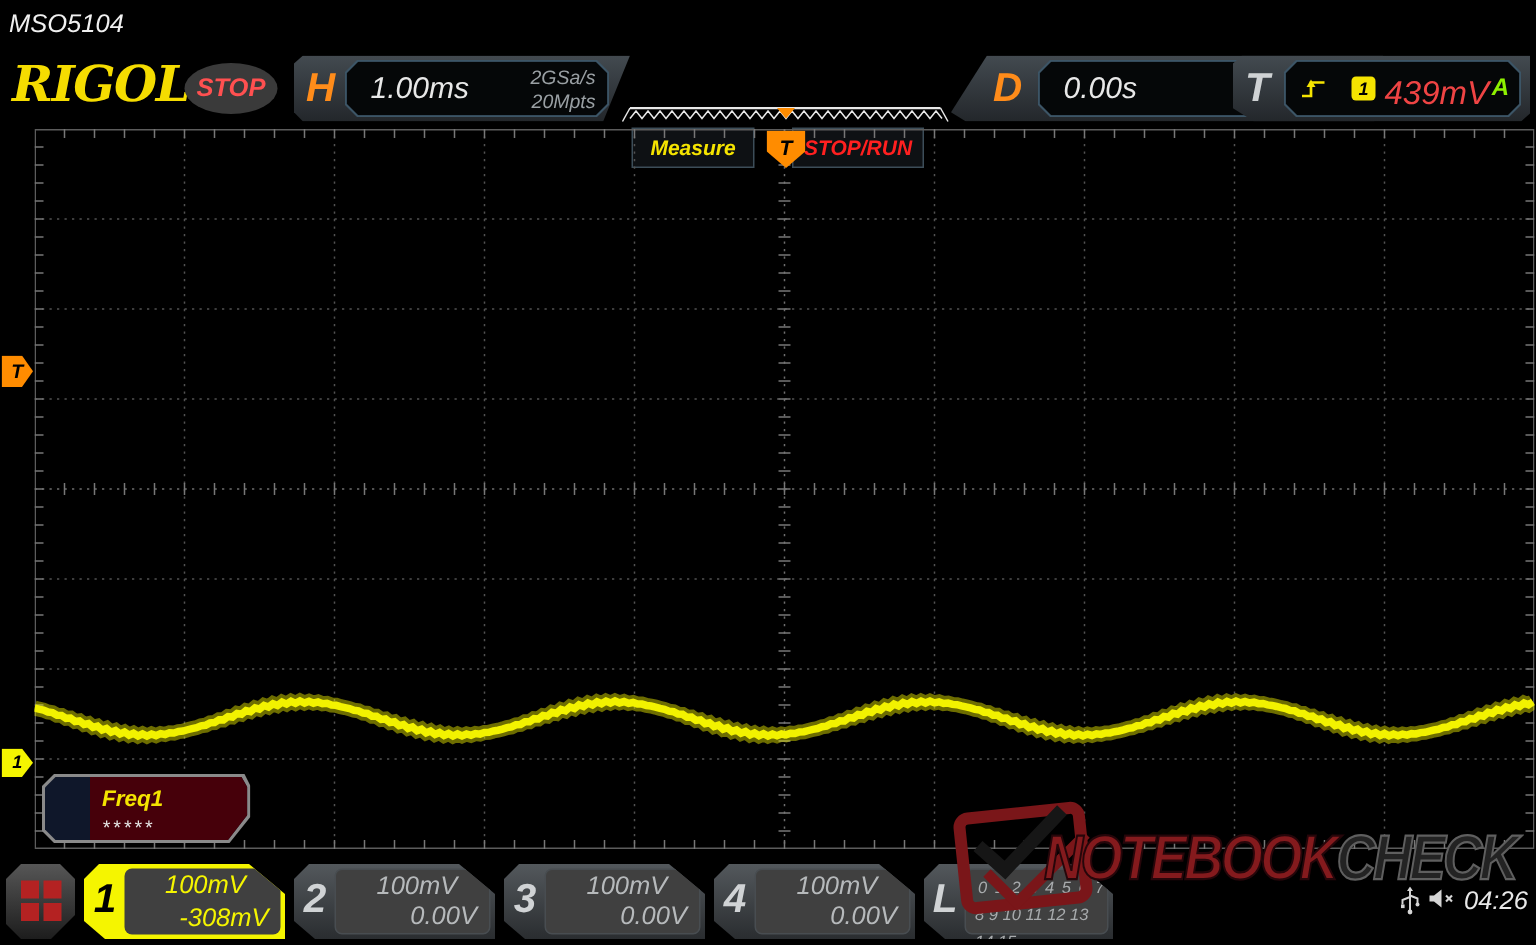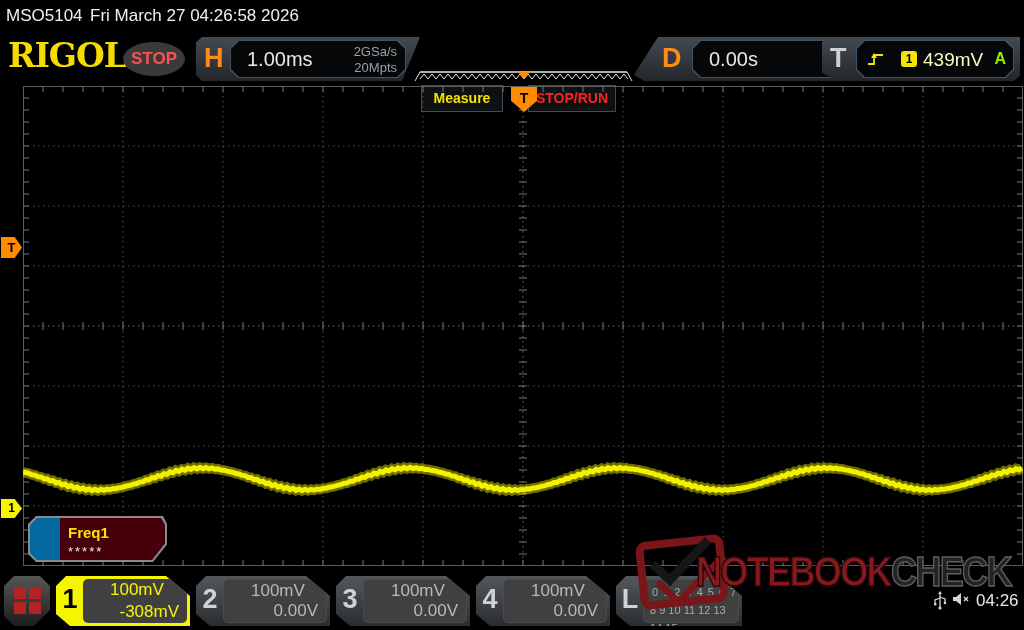--- a/index.html
+++ b/index.html
@@ -1,17 +1,17 @@
 <!DOCTYPE html>
 <html><head>
 <meta charset="utf-8">
 <style>
   html,body{margin:0;padding:0;background:#000;}
   #screen{position:relative;width:1024px;height:630px;background:#000;overflow:hidden;
-          font-family:"Liberation Sans","DejaVu Sans",sans-serif;}
+          font-family:"Liberation Sans","DejaVu Sans",sans-serif;font-style:italic;}
   .abs{position:absolute;}
 
   
   #status-bar{left:0;top:0;width:1024px;height:32px;color:#f0f0f0;font-size:17px;}
   #status-bar span{position:absolute;top:6px;white-space:pre;}
 
   
   #header{left:0;top:32px;width:900px;height:54px;background:#000;padding-left:37px;}
   #brand{left:8px;top:4px;font-family:"DejaVu Serif","Liberation Serif",serif;
          font-weight:bold;font-size:33px;color:#f5dc00;letter-spacing:-1px;}
@@ -39,38 +39,38 @@
   #d-label{left:28px;top:6px;font-size:27px;font-weight:bold;color:#ff8c1a;}
   #d-valbox{left:58px;top:3px;width:222px;height:38px;text-align:center;}
   #delay-val{left:16px;top:7px;font-size:20px;color:#e8e8e8;}
   #t-group{left:822px;top:5px;width:198px;height:44px;
            clip-path:polygon(0 12%,6px 0,100% 0,100% 88%,calc(100% - 6px) 100%,14px 100%,0 80%);}
   #t-label{left:8px;top:6px;font-size:27px;font-weight:bold;color:#cfd2d4;}
   #t-valbox{left:34px;top:3px;width:158px;height:38px;}
   #trig-slope{left:10px;top:9px;}
   #trig-src{left:44px;top:10px;width:16px;height:16px;background:#f5e400;border-radius:3px;
             color:#000;font-size:12px;font-weight:bold;text-align:center;line-height:16px;}
-  #trig-level{left:66px;top:8px;font-size:19px;color:#fef9c3;}
+  #trig-level{left:66px;top:8px;font-size:22px;color:#ef4444;}
   #trig-mode{right:7px;top:9px;font-size:16px;font-weight:bold;color:#8ef000;}
 
   
   #grat{left:23px;top:86px;width:1000px;height:480px;}
 
   
   .pent-r{clip-path:polygon(0 0,65% 0,100% 50%,65% 100%,0 100%);text-align:center;font-weight:bold;color:#000;}
   #marker-trig-level{left:1px;top:237px;width:21px;height:21px;background:#ff8c00;font-size:13px;line-height:21px;}
   #marker-ch1{left:1px;top:499px;width:21px;height:19px;background:#f5f500;font-size:12px;line-height:19px;}
   #marker-trig-pos{left:511px;top:87px;width:26px;height:25px;background:#ff8c00;
       clip-path:polygon(0 0,100% 0,100% 55%,50% 100%,0 55%);
       text-align:center;font-weight:bold;font-size:14px;color:#000;line-height:22px;}
 
   
   #freq-panel{left:28px;top:516px;width:139px;height:46px;background:#8a8a8a;
       clip-path:polygon(0 8px,8px 0,calc(100% - 4px) 0,100% 8px,100% 62%,calc(100% - 14px) 100%,8px 100%,0 calc(100% - 8px));}
-  #freq-inner{position:absolute;inset:2px;background:#0369a1;
+  #freq-inner{position:absolute;inset:2px;background:#0f172a;
       clip-path:polygon(0 7px,7px 0,calc(100% - 4px) 0,100% 7px,100% 60%,calc(100% - 13px) 100%,7px 100%,0 calc(100% - 7px));}
   #freq-maroon{position:absolute;left:30px;top:0;right:0;bottom:0;background:#46000a;}
   #freq-name{position:absolute;left:38px;top:6px;font-size:15px;font-weight:bold;color:#f5e400;}
   #freq-value{position:absolute;left:38px;top:26px;font-size:13px;color:#e8e8e8;letter-spacing:2px;}
 
   
   #menu-tile{left:4px;top:576px;width:46px;height:50px;background:linear-gradient(#565656,#1d1d1d);
       clip-path:polygon(0 10px,10px 0,calc(100% - 10px) 0,100% 10px,100% calc(100% - 16px),calc(100% - 16px) 100%,10px 100%,0 calc(100% - 10px));}
   .menu-sq{position:absolute;width:12px;height:12px;background:#b42222;}
   .chan{position:absolute;top:576px;width:134px;height:50px;
@@ -107,21 +107,20 @@
   #wm-nb{color:#841a1d;-webkit-text-stroke:1.5px #26060a;}
   #wm-ck{color:#232323;-webkit-text-stroke:1.5px #5f5f5f;}
 </style>
 </head>
 <body>
 
 <div id="screen">
 
   <div class="abs" id="status-bar">
     <span style="left:6px">MSO5104</span>
-    <span style="left:90px">Fri March 27 04:26:58 2026</span>
   </div>
 
   <div class="abs" id="header">
     <div class="abs" id="brand">RIGOL</div>
     <div class="abs" id="stop-badge">STOP</div>
 
     <div class="abs hgroup" id="h-group">
       <div class="abs" id="h-label">H</div>
       <div class="valbox oct" id="h-valbox">
         <div class="oct">

